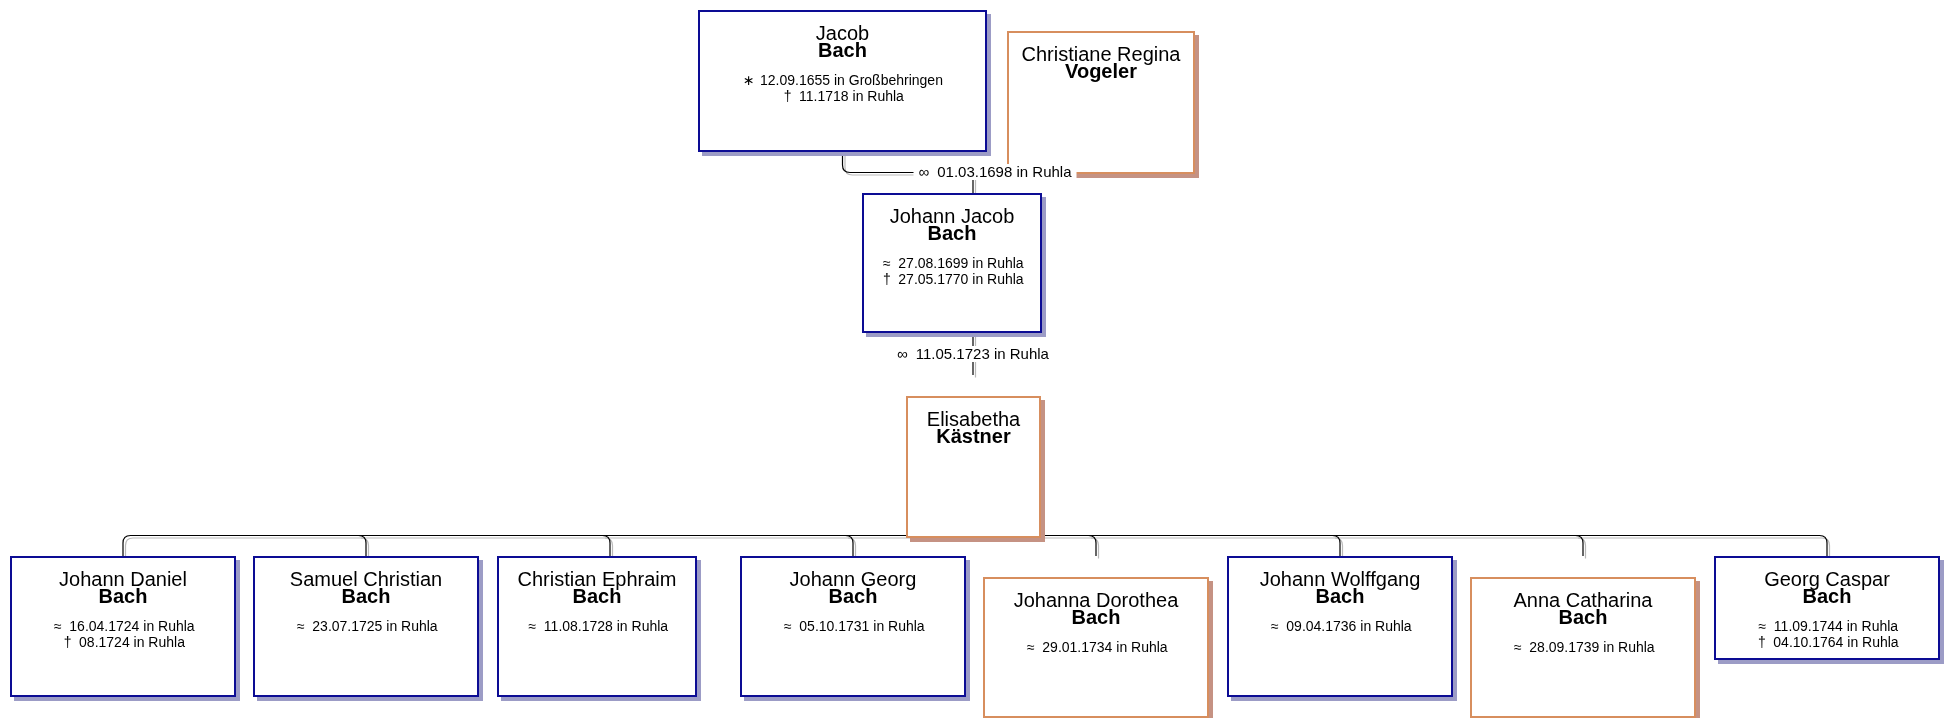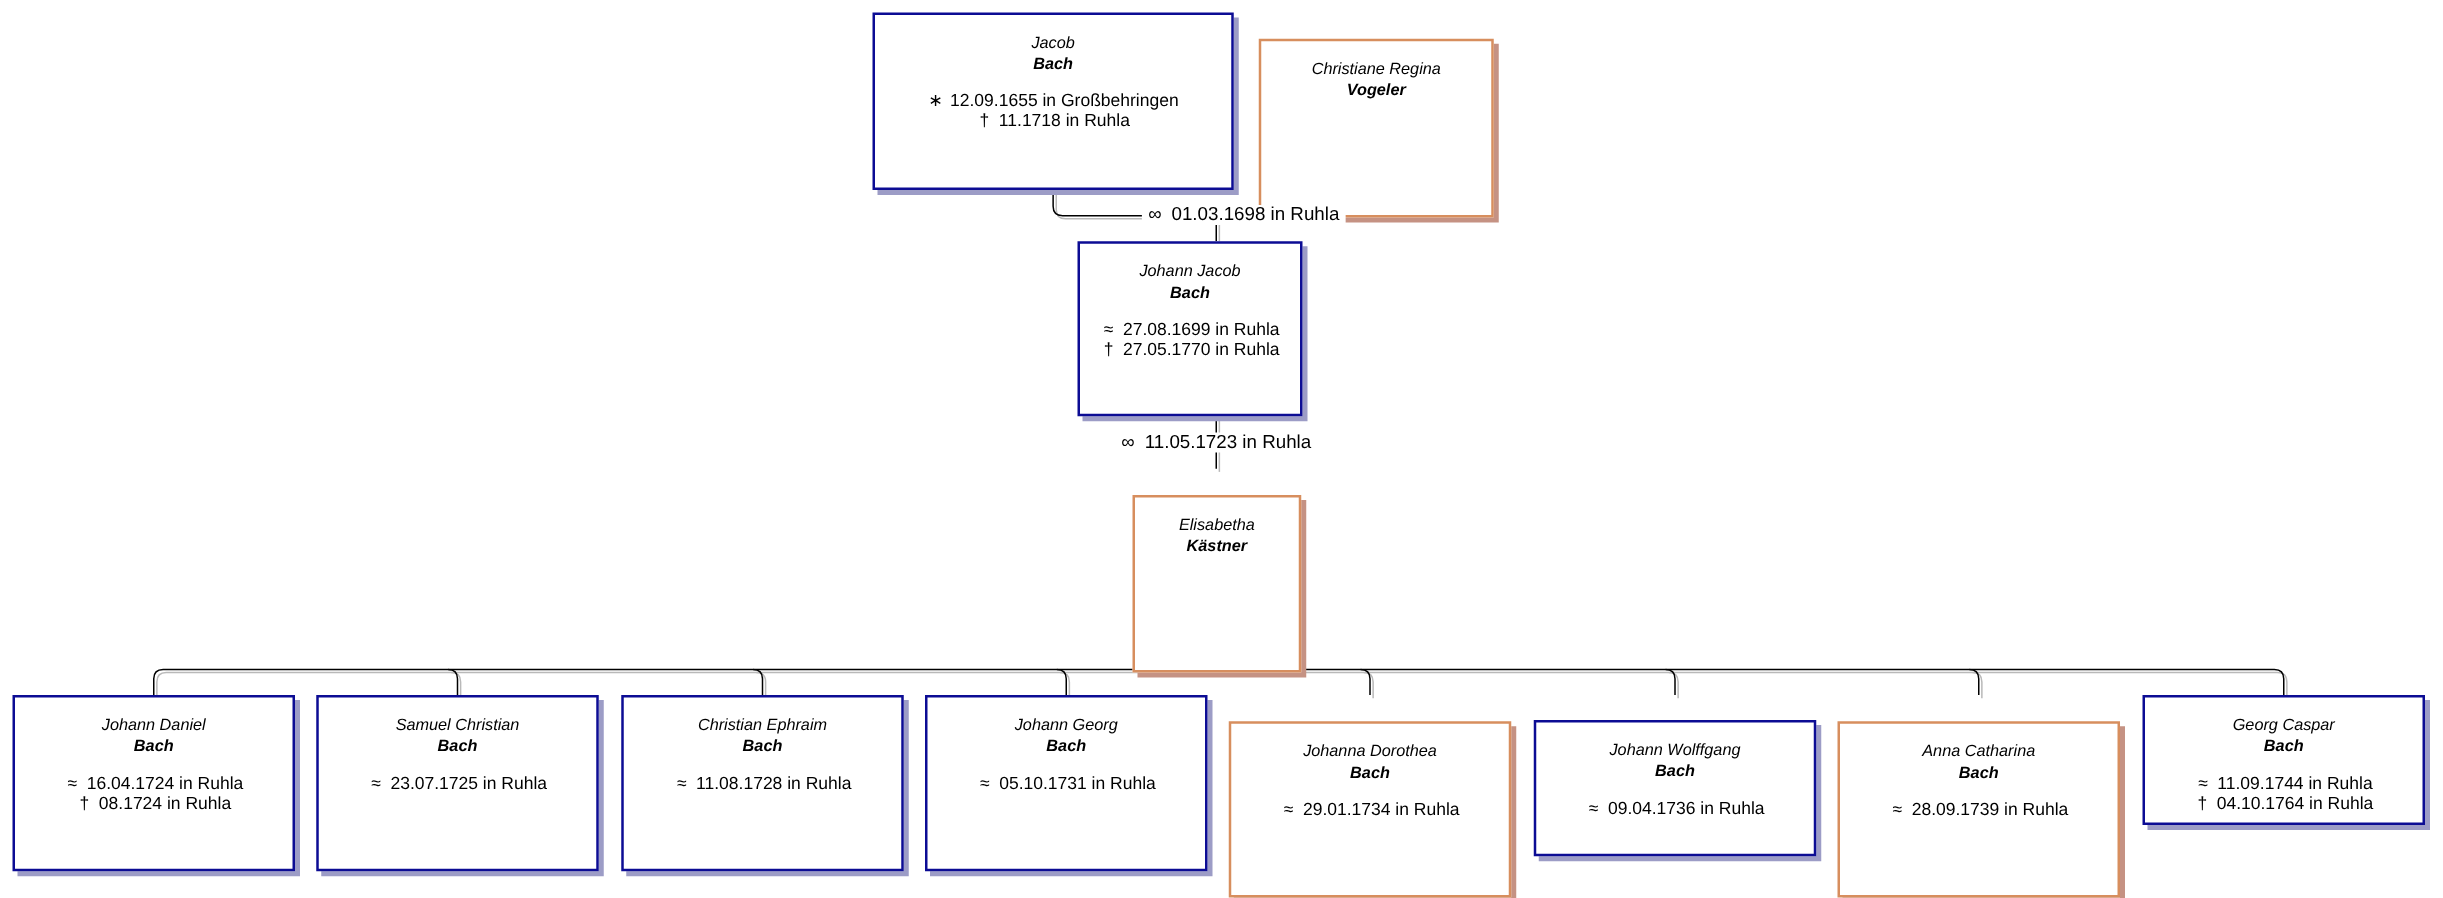--- a/index.html
+++ b/index.html
@@ -7,21 +7,21 @@
     width:1954px;height:718px;position:relative;background:#ffffff;
     font-family:"Liberation Sans", sans-serif;color:#000;overflow:hidden;
   }
   svg.connectors{position:absolute;left:0;top:0;z-index:1;}
   .person-box{
     position:absolute;background:#fff;border:2px solid;box-sizing:border-box;
     text-align:center;z-index:2;
   }
   .male{border-color:#0c0c94;box-shadow:4px 4px 0 0 #9c9cc6;}
   .female{border-color:#d78e5e;box-shadow:4px 4px 0 0 #c59283;margin-top:21px;}
-  .name{margin-top:13px;font-size:13px;line-height:17px;font-style:italic;}
+  .name{margin-top:13px;font-size:20px;line-height:17px;}
   .surname{font-weight:bold;}
   .events{margin-top:13px;font-size:14px;line-height:16px;}
   .event .sym{display:inline-block;min-width:13px;margin-right:5px;text-align:center;}
   .marriage-label{
     position:absolute;transform:translateX(-50%);background:#fff;z-index:3;
     font-size:15px;line-height:16px;white-space:nowrap;padding:0 5px;
   }
   .marriage-label .sym{margin-right:8px;}
 </style>
 </head>
@@ -116,21 +116,21 @@
 <div class="person-box male" style="left:253px;top:556px;width:226px;height:141px;">
   <div class="name">
     <div>Samuel Christian</div>
     <div class="surname">Bach</div>
   </div>
   <div class="events">
     <div class="event"><span class="sym">≈</span><span>23.07.1725 in Ruhla</span></div>
   </div>
 </div>
 
-<div class="person-box male" style="left:497px;top:556px;width:226px;height:141px;">
+<div class="person-box male" style="left:497px;top:556px;width:200px;height:141px;">
   <div class="name">
     <div>Christian Ephraim</div>
     <div class="surname">Bach</div>
   </div>
   <div class="events">
     <div class="event"><span class="sym">≈</span><span>11.08.1728 in Ruhla</span></div>
   </div>
 </div>
 
 <div class="person-box male" style="left:740px;top:556px;width:226px;height:141px;">
@@ -146,21 +146,21 @@
 <div class="person-box female" style="left:983px;top:556px;width:226px;height:141px;">
   <div class="name">
     <div>Johanna Dorothea</div>
     <div class="surname">Bach</div>
   </div>
   <div class="events">
     <div class="event"><span class="sym">≈</span><span>29.01.1734 in Ruhla</span></div>
   </div>
 </div>
 
-<div class="person-box male" style="left:1227px;top:556px;width:226px;height:109px;margin-top:20px;">
+<div class="person-box male" style="left:1227px;top:556px;width:226px;height:141px;">
   <div class="name">
     <div>Johann Wolffgang</div>
     <div class="surname">Bach</div>
   </div>
   <div class="events">
     <div class="event"><span class="sym">≈</span><span>09.04.1736 in Ruhla</span></div>
   </div>
 </div>
 
 <div class="person-box female" style="left:1470px;top:556px;width:226px;height:141px;">

